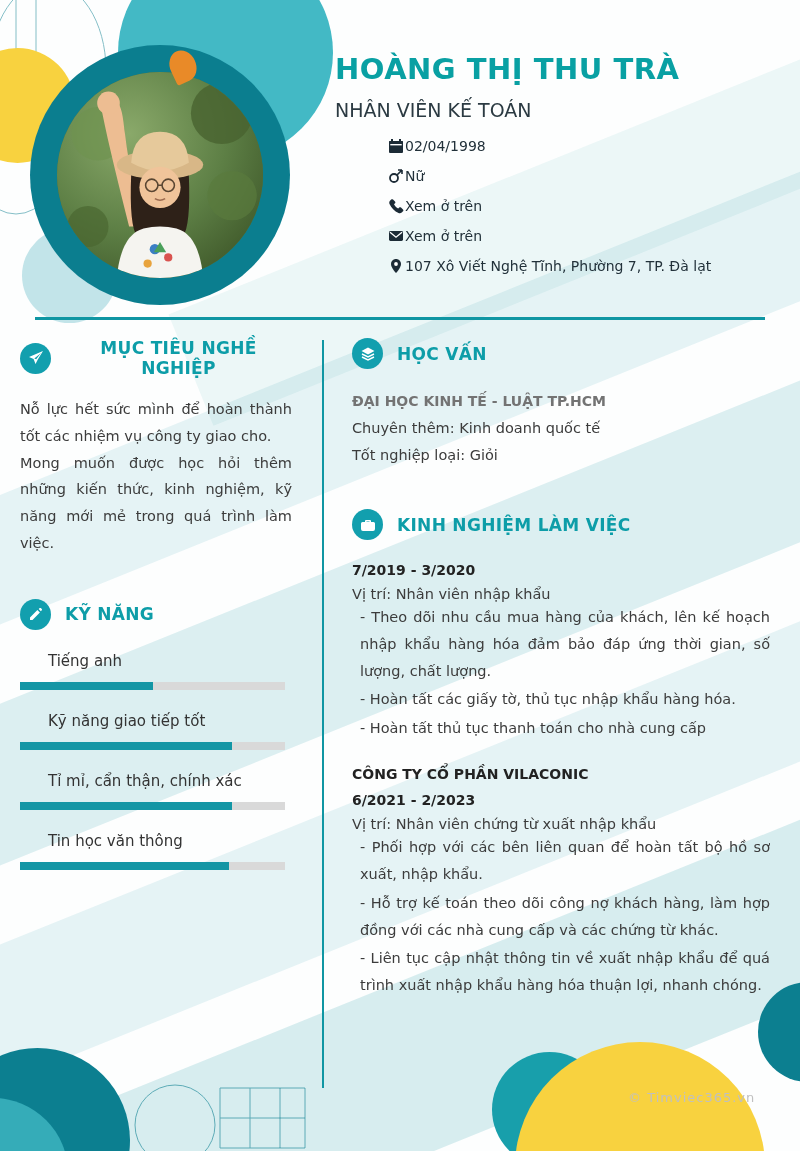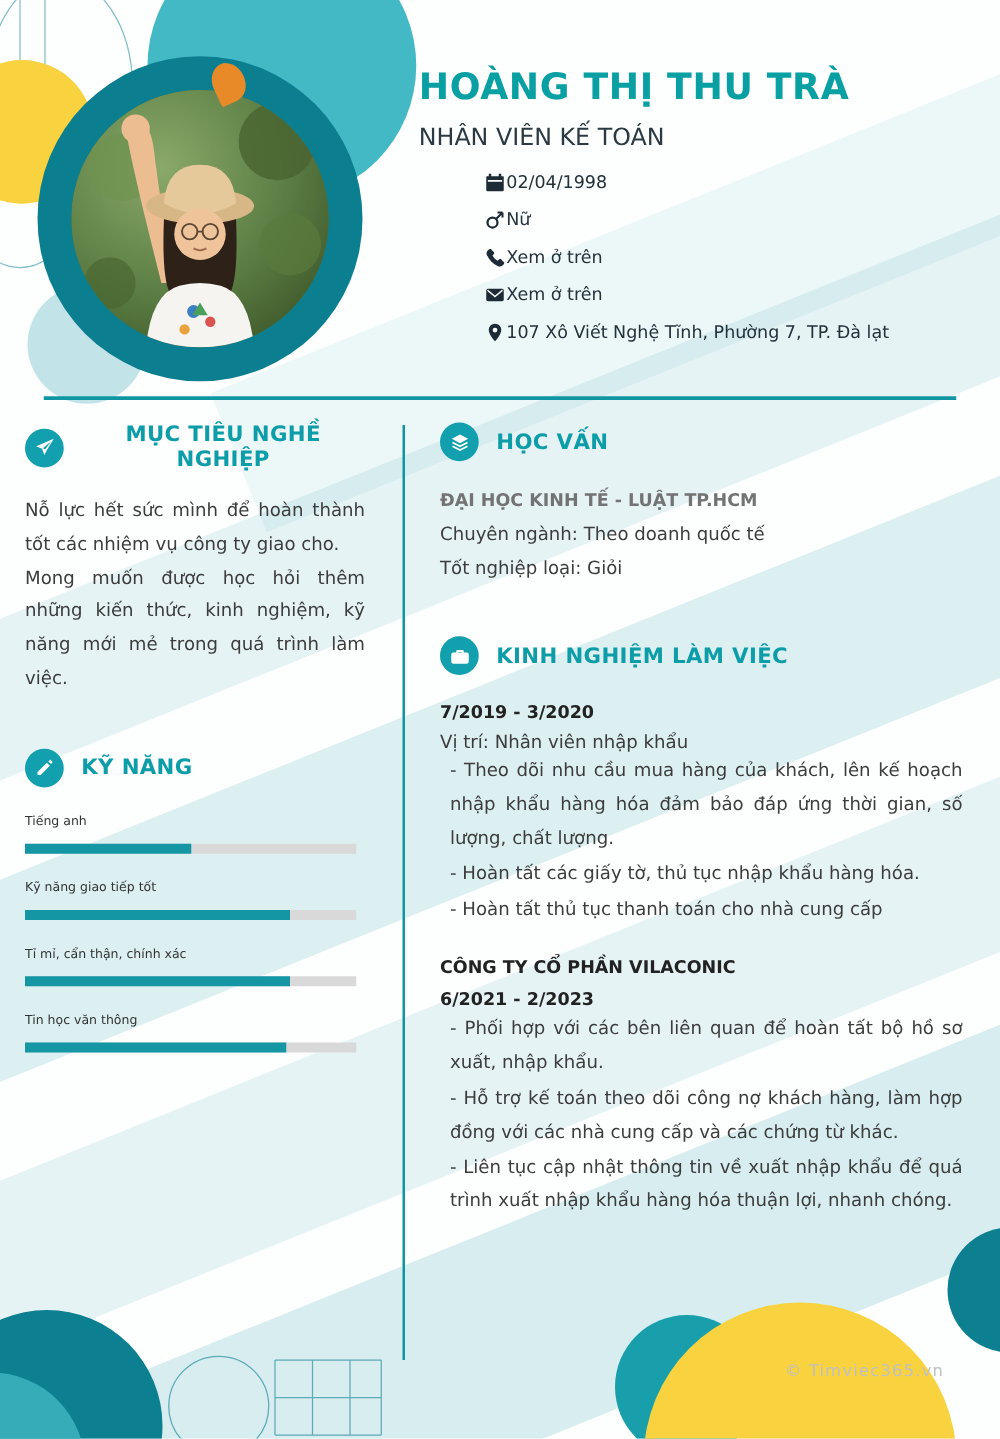--- a/index.html
+++ b/index.html
@@ -50,21 +50,21 @@
   .sec-head { display:flex; align-items:center; gap:14px; }
   .badge { width:31px; height:31px; border-radius:50%; background:#129fae; flex:0 0 31px;
            display:flex; align-items:center; justify-content:center; }
   .badge svg { width:16px; height:16px; }
   .sec-title { font-size:17px; font-weight:bold; color:#0d9da8; letter-spacing:0.3px;text-align:center; }
 
   .objective-text { margin-top:18px; font-size:14.5px; line-height:1.85; color:#3c3c3c;
                     white-space:pre-line; text-align:justify; }
   .skills-sec { margin-top:42px; }
   .skill { margin-top:22px; }
-  .skill-label { font-size:10px; color:#333; margin-bottom:12px; }
+  .skill-label { font-size:15px; color:#333; margin-bottom:12px;margin-left:28px; }
   .skill-track { width:265px; height:8px; background:#d9d9d9; }
   .skill-fill { height:100%; background:#1496a5; }
 
   .edu-school { margin-top:24px; font-size:14px; font-weight:bold; color:#737373; }
   .edu-line { margin-top:11px; font-size:14.5px; color:#3c3c3c; }
   .exp-sec { margin-top:46px; }
   .job { margin-top:22px; }
   .job-company { font-size:14px; font-weight:bold; color:#222; line-height:1.5; }
   .job-period { margin-top:7px; font-size:14px; font-weight:bold; color:#222; }
   .job-position { margin-top:8px; font-size:14.5px; color:#3c3c3c; }
@@ -257,21 +257,21 @@
       <div class="sec-head">
         <span class="badge">
           <svg viewBox="0 0 16 16">
               <path fill="#fff" d="M8 1.5 14.5 5 8 8.5 1.5 5 8 1.5z"></path>
               <path d="M2 8l6 3 6-3M2 11l6 3 6-3" stroke="#fff" stroke-width="1.4" fill="none"></path>
             </svg>
         </span>
         <h2 class="sec-title">HỌC VẤN</h2>
       </div>
       <div class="edu-school">ĐẠI HỌC KINH TẾ - LUẬT TP.HCM</div>
-      <div class="edu-line">Chuyên ngành: Theo doanh quốc tế</div>
+      <div class="edu-line">Chuyên thêm: Kinh doanh quốc tế</div>
       <div class="edu-line">Tốt nghiệp loại: Giỏi</div>
     </section>
 
     <section class="exp-sec">
       <div class="sec-head">
         <span class="badge">
           <svg viewBox="0 0 16 16">
               <path fill="#fff" d="M6 3h4a1 1 0 0 1 1 1v1h2.5A1.5 1.5 0 0 1 15 6.5V12a2 2 0 0 1-2 2H3a2 2 0 0 1-2-2V6.5A1.5 1.5 0 0 1 2.5 5H5V4a1 1 0 0 1 1-1zm.5 2h3V4.5h-3V5z"></path>
             </svg>
         </span>
@@ -282,20 +282,21 @@
         <div class="job-period">7/2019 - 3/2020</div>
         <div class="job-position">Vị trí: Nhân viên nhập khẩu</div>
         <div class="job-bullet">- Theo dõi nhu cầu mua hàng của khách, lên kế hoạch nhập khẩu hàng hóa đảm bảo đáp ứng thời gian, số lượng, chất lượng.</div>
         <div class="job-bullet">- Hoàn tất các giấy tờ, thủ tục nhập khẩu hàng hóa.</div>
         <div class="job-bullet">- Hoàn tất thủ tục thanh toán cho nhà cung cấp</div>
       </div>
 
       <div class="job">
         <div class="job-company">CÔNG TY CỔ PHẦN VILACONIC</div>
         <div class="job-period">6/2021 - 2/2023</div>
+        <div class="job-position">Vị trí: Nhân viên chứng từ xuất nhập khẩu</div>
         <div class="job-bullet">- Phối hợp với các bên liên quan để hoàn tất bộ hồ sơ xuất, nhập khẩu.</div>
         <div class="job-bullet">- Hỗ trợ kế toán theo dõi công nợ khách hàng, làm hợp đồng với các nhà cung cấp và các chứng từ khác.</div>
         <div class="job-bullet">- Liên tục cập nhật thông tin về xuất nhập khẩu để quá trình xuất nhập khẩu hàng hóa thuận lợi, nhanh chóng.</div>
       </div>
     </section>
   </div>
 
   <div class="watermark">© Timviec365.vn</div>
 </div>
 

